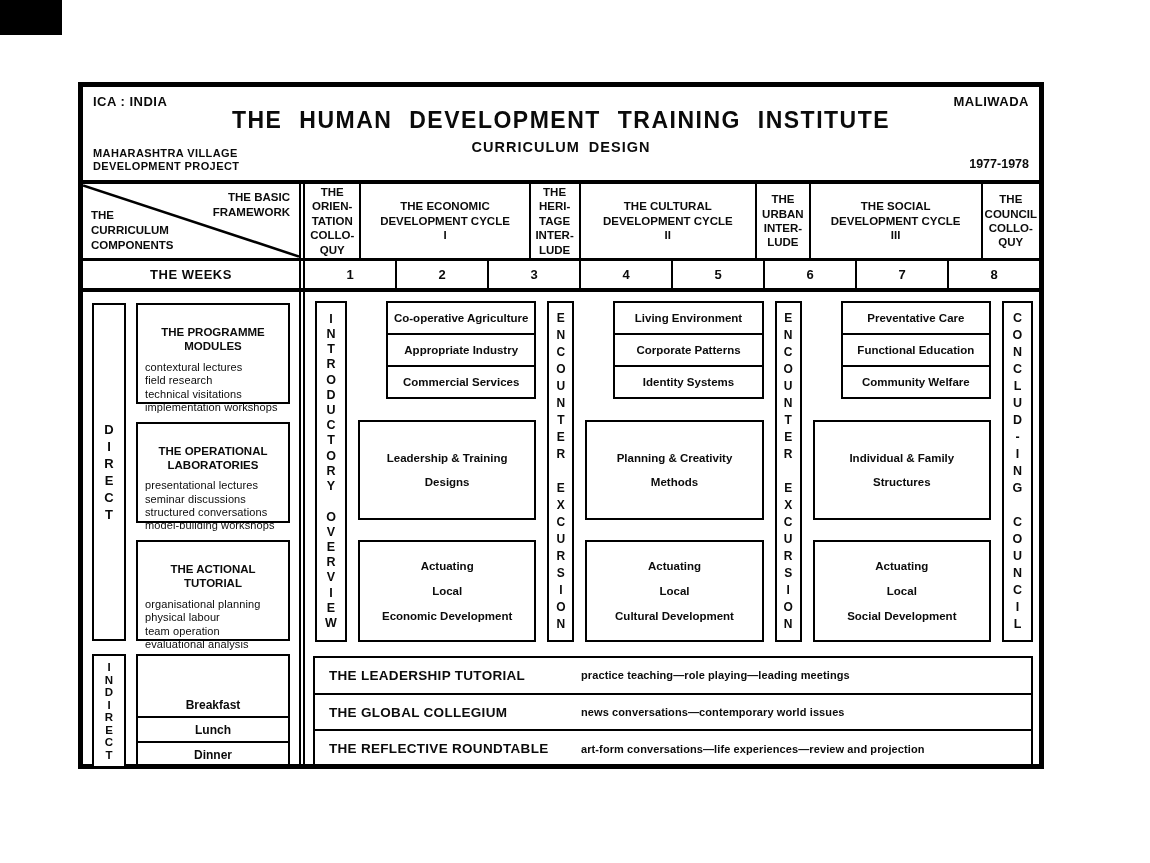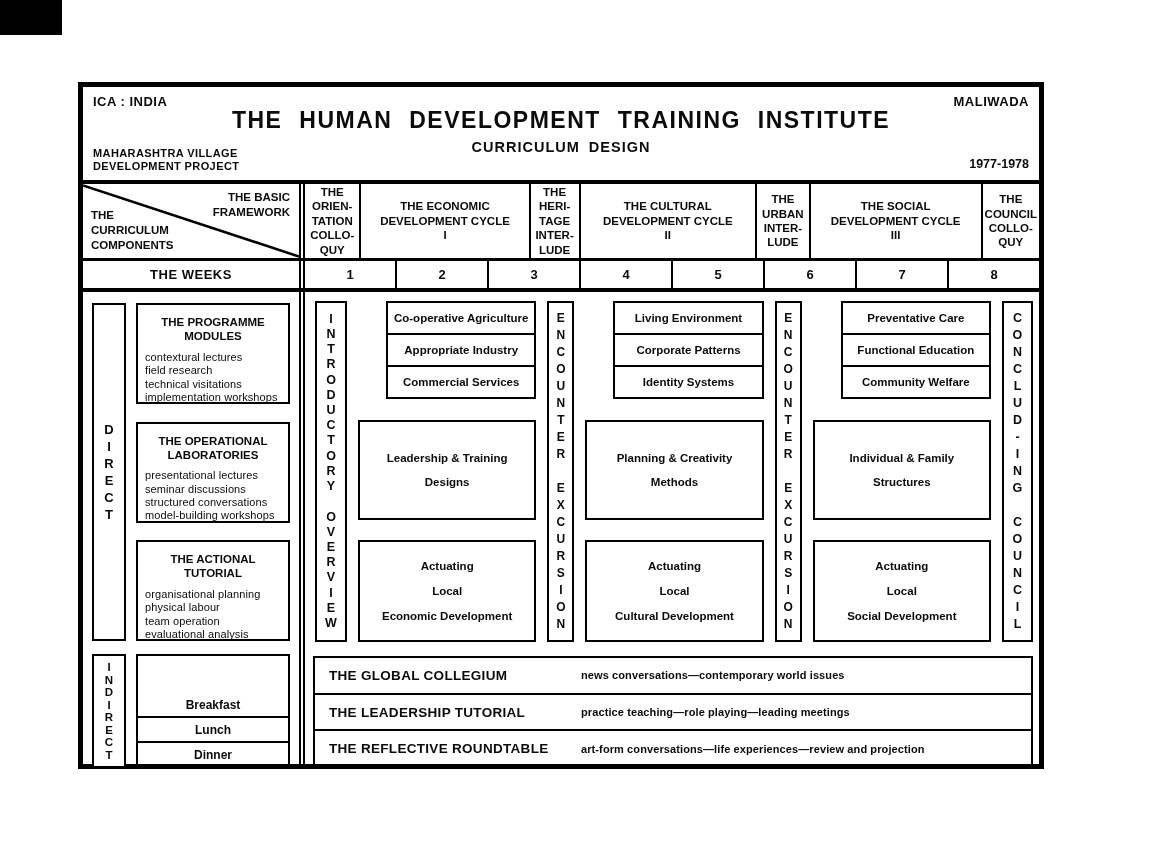--- a/index.html
+++ b/index.html
@@ -66,21 +66,21 @@
   .left-panel { width: 216px; flex: none; padding: 11px 9px 10px 9px; display: flex; flex-direction: column; }
   .right-panel { flex: 1; padding: 9px 6px 10px 8px; display: flex; flex-direction: column; min-width: 0; }
 
   .vbar { border: 2px solid #000; display: flex; align-items: center; justify-content: center;
     text-align: center; font-weight: bold; white-space: pre-line; flex: none; background: #fff; }
 
   
   .direct-row { display: flex; gap: 10px; height: 338px; flex: none; }
   .bar-direct { width: 34px; font-size: 13px; line-height: 17px; }
   .left-boxes { flex: 1; display: flex; flex-direction: column; justify-content: space-between; }
-  .lbox { border: 2px solid #000; height: 101px; padding: 10px 7px 4px 7px; }
+  .lbox { border: 2px solid #000; height: 101px; padding: 20px 7px 4px 7px; }
   .lbox-title { text-align: center; font-size: 11.5px; font-weight: bold; white-space: pre-line;
     line-height: 1.25; margin-bottom: 7px; }
   .lbox-items { font-size: 11px; font-weight: normal; white-space: pre-line; line-height: 1.22; letter-spacing: .1px; }
   .indirect-row { display: flex; gap: 10px; height: 114px; flex: none; margin-top: 13px; }
   .bar-indirect { width: 34px; font-size: 11.5px; line-height: 12.5px; }
   .meals { flex: 1; border: 2px solid #000; display: flex; flex-direction: column; }
   .meal { flex: 1; display: flex; align-items: center; justify-content: center;
     font-size: 12px; font-weight: bold; border-top: 2px solid #000; }
   .meal:first-child { border-top: none; margin-top: 37px; }
 
@@ -357,26 +357,26 @@
 O
 U
 N
 C
 I
 L</div>
         </div>
 
         <div class="bottom-rows">
           <div class="brow">
+            <div class="brow-title">THE LEADERSHIP TUTORIAL</div>
+            <div class="brow-desc">practice teaching—role playing—leading meetings</div>
+          </div>
+          <div class="brow">
             <div class="brow-title">THE GLOBAL COLLEGIUM</div>
             <div class="brow-desc">news conversations—contemporary world issues</div>
-          </div>
-          <div class="brow">
-            <div class="brow-title">THE LEADERSHIP TUTORIAL</div>
-            <div class="brow-desc">practice teaching—role playing—leading meetings</div>
           </div>
           <div class="brow">
             <div class="brow-title">THE REFLECTIVE ROUNDTABLE</div>
             <div class="brow-desc">art-form conversations—life experiences—review and projection</div>
           </div>
         </div>
       </div>
     </div>
   </div>
 </div>

